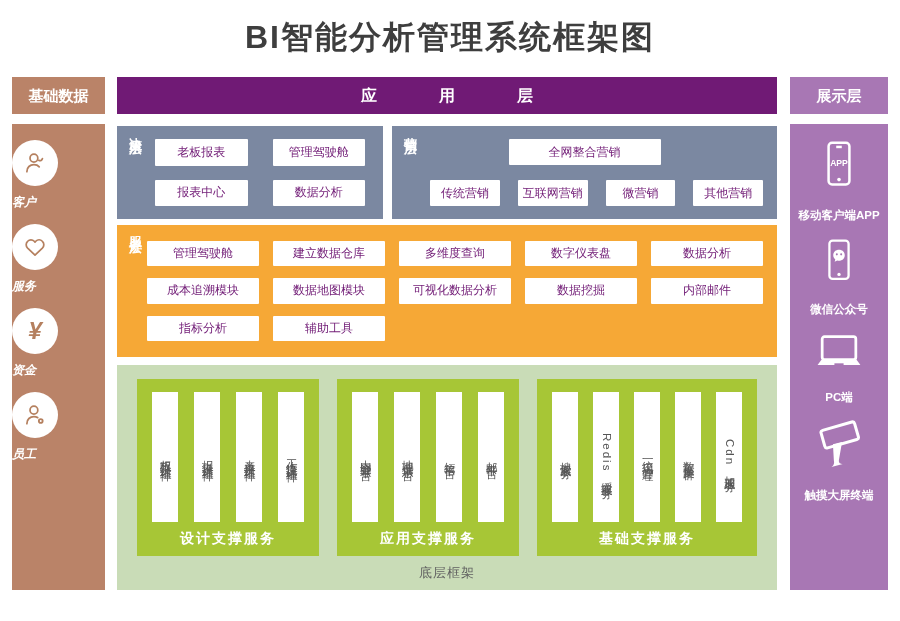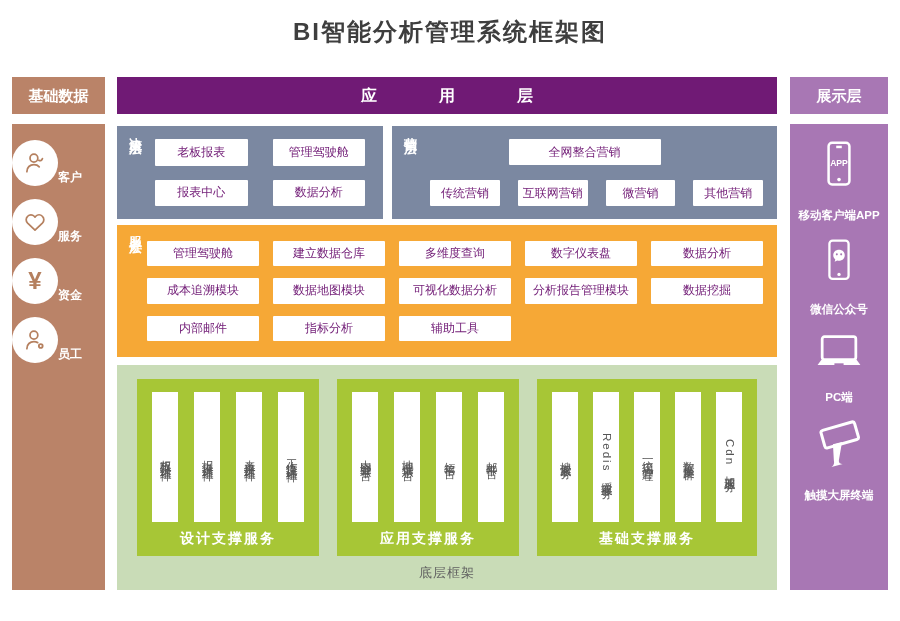--- a/index.html
+++ b/index.html
@@ -1,33 +1,33 @@
 <!DOCTYPE html>
 <html><head>
 <meta charset="utf-8">
 <style>
   * { margin:0; padding:0; box-sizing:border-box; }
   html,body { background:#ffffff; }
   body { font-family:"Liberation Sans","DejaVu Sans",sans-serif; }
   .page { position:relative; width:900px; height:621px; background:#fff; overflow:hidden; }
 
   .title { position:absolute; top:16px; left:0; width:100%; text-align:center;
-           font-size:24px; font-weight:700; color:#3e3e3e; letter-spacing:2px; }
+           font-size:32px; font-weight:700; color:#3e3e3e; letter-spacing:2px; }
 
   
   .sidebar { position:absolute; top:77px; }
   .sidebar-left  { left:12px;  width:93px; }
   .sidebar-right { left:790px; width:98px; }
   .sb-header { height:37px; line-height:37px; text-align:center;
                color:#fff; font-size:15px; font-weight:700; }
   .sb-body { margin-top:10px; height:466px; padding-top:16px; }
   .brown { background:#ba8368; }
   .purple { background:#a877b4; }
 
-  .sb-item { display:flex; flex-direction:row; align-items:flex-end; margin-bottom:13px; }
+  .sb-item { display:flex; flex-direction:column; align-items:flex-start; margin-bottom:13px;font-style:italic; }
   .sb-circle { width:46px; height:46px; border-radius:50%; background:#fff;
                display:flex; align-items:center; justify-content:center; }
   .sb-label { margin-top:8px; color:#fff; font-size:12px; font-weight:700; }
   .yen { font-size:24px; font-weight:700; color:#b5805f; line-height:1; }
 
   .sb-item-r { display:flex; flex-direction:column; align-items:center; margin-bottom:15px; }
   .sb-label-r { margin-top:18px; color:#fff; font-size:11.5px; font-weight:700; white-space:nowrap; }
 
   
   .app-layer { position:absolute; left:117px; top:77px; width:660px; height:37px;
@@ -158,21 +158,20 @@
     <div class="v-label">服务层</div>
     <div class="service-grid">
       <div class="btn">管理驾驶舱</div>
       <div class="btn">建立数据仓库</div>
       <div class="btn">多维度查询</div>
       <div class="btn">数字仪表盘</div>
       <div class="btn">数据分析</div>
       <div class="btn">成本追溯模块</div>
       <div class="btn">数据地图模块</div>
       <div class="btn">可视化数据分析</div>
-      <div class="btn">分析报告管理模块</div>
       <div class="btn">数据挖掘</div>
       <div class="btn">内部邮件</div>
       <div class="btn">指标分析</div>
       <div class="btn">辅助工具</div>
       <div></div>
         <div></div>
     </div>
   </div>
 
   <div class="foundation">

